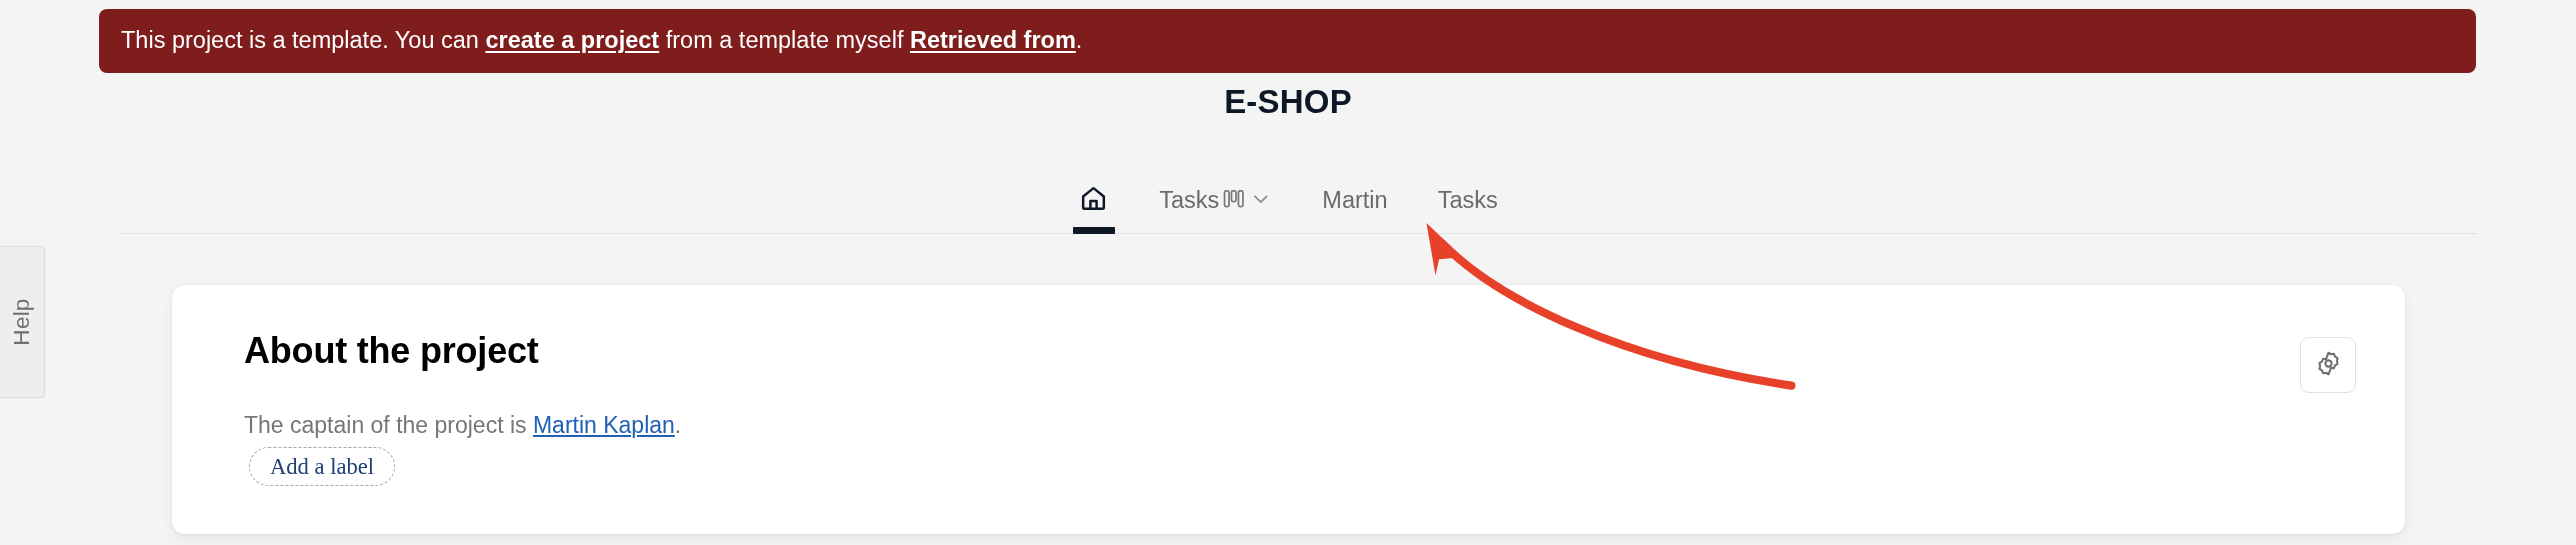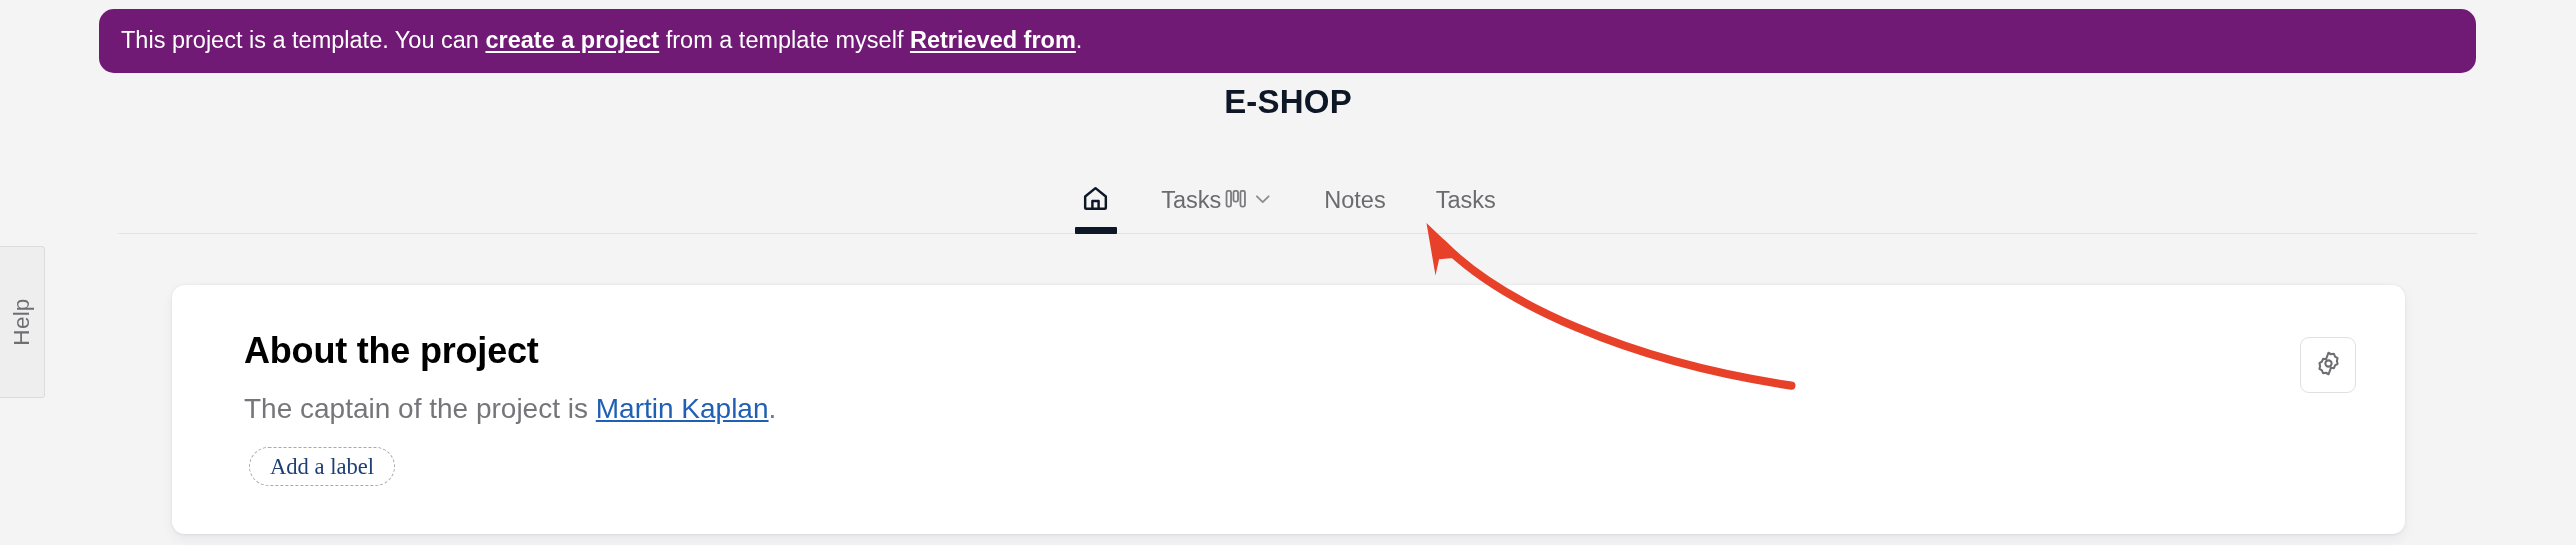--- a/index.html
+++ b/index.html
@@ -41,22 +41,22 @@
     letter-spacing: 0.2px;
   }
 
   
   .banner {
     position: absolute;
     left: 99px;
     top: 9px;
     width: 2377px;
     height: 64px;
-    background: #701a75;
-    border-radius: 15px;
+    background: #7f1d1d;
+    border-radius: 8px;
     display: flex;
     align-items: center;
     padding-left: 22px;
   }
   .banner-text {
     color: #ffffff;
     font-size: 23.5px;
     line-height: 1;
     white-space: nowrap;
   }
@@ -145,22 +145,22 @@
     top: 45px;
     font-size: 36px;
     font-weight: bold;
     color: #000000;
     letter-spacing: -0.2px;
     text-align: right;
   }
   .card-sub {
     position: absolute;
     left: 72px;
-    top: 108px;
-    font-size: 28px;
+    top: 127px;
+    font-size: 23px;
     color: #75757a;
     white-space: nowrap;
   }
   .card-sub a {
     color: #1f5fb5;
     text-decoration: underline;
     text-underline-offset: 1.8px;
     cursor: pointer;
   }
   .add-label-btn {
@@ -243,21 +243,21 @@
       </svg>
     </span>
     <span class="icon-chevron">
       <svg width="23.5" height="23.5" viewBox="0 0 24 24" fill="none" stroke="#8c8c90" stroke-width="1.8" stroke-linecap="round" stroke-linejoin="round">
         <path d="M6 9.5 12 15.5 18 9.5"></path>
       </svg>
     </span>
   </div>
 
   <div class="nav-item">
-    <span class="nav-label">Notes</span>
+    <span class="nav-label">Martin</span>
   </div>
 
 
   <div class="nav-item">
     <span class="nav-label">Tasks</span>
   </div>
 
 </nav>
 
 <div class="card">

